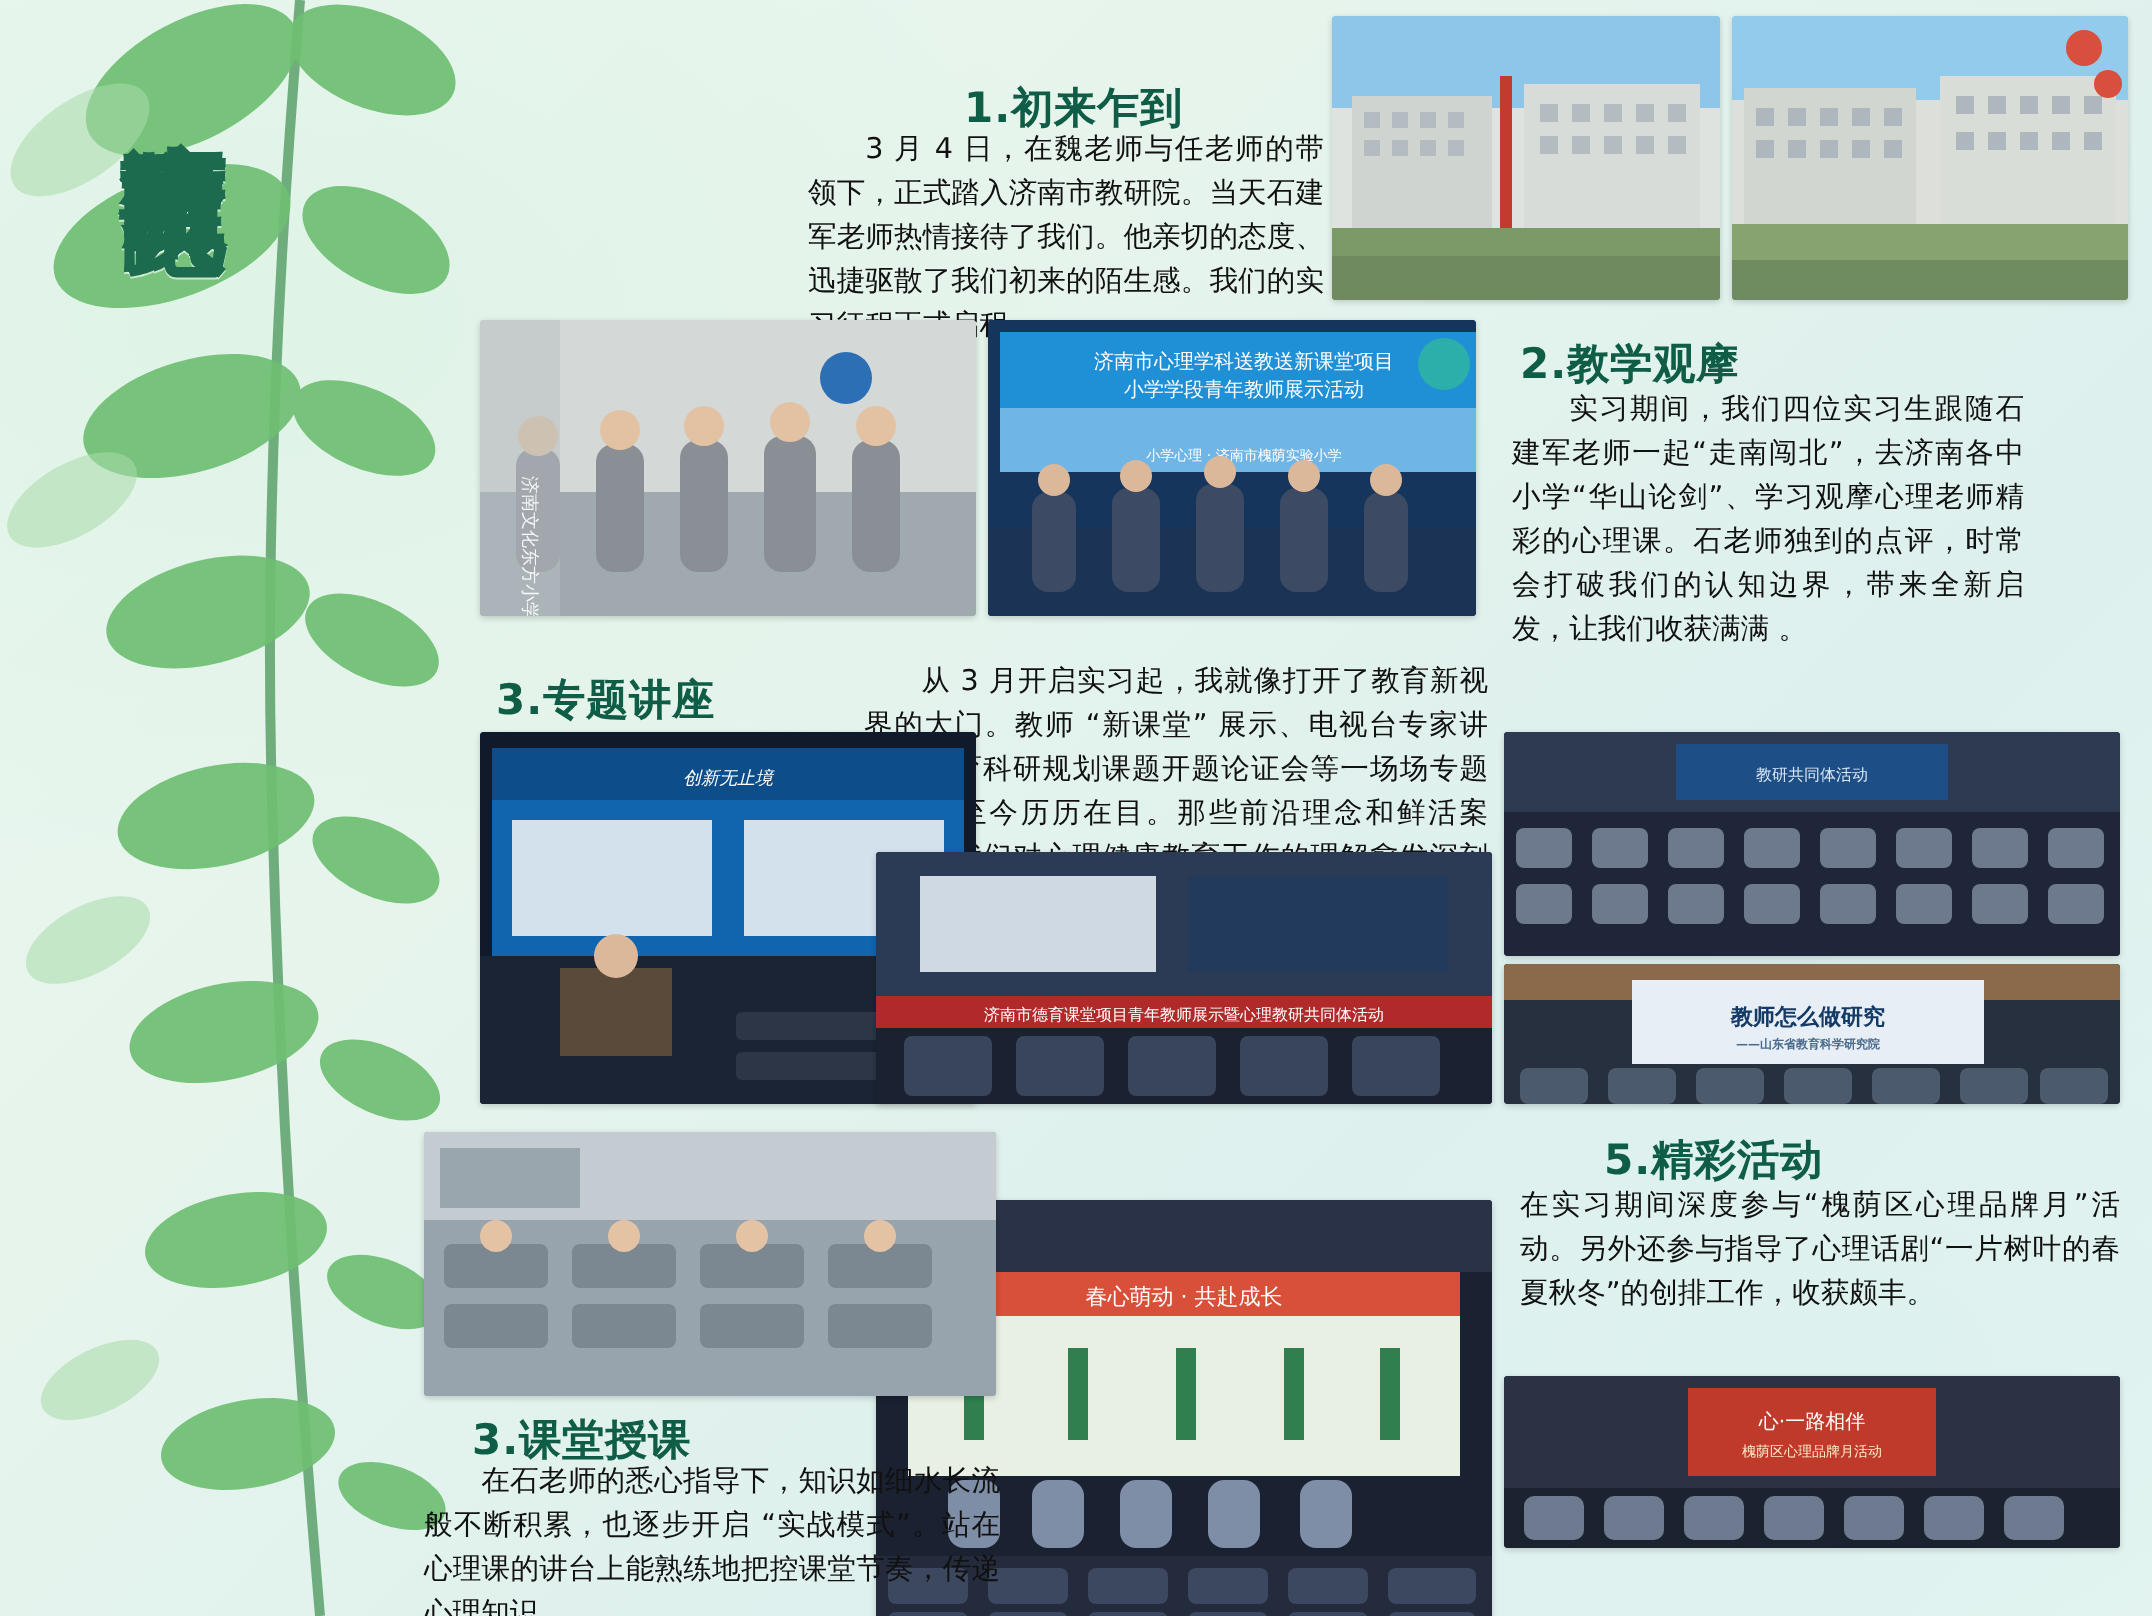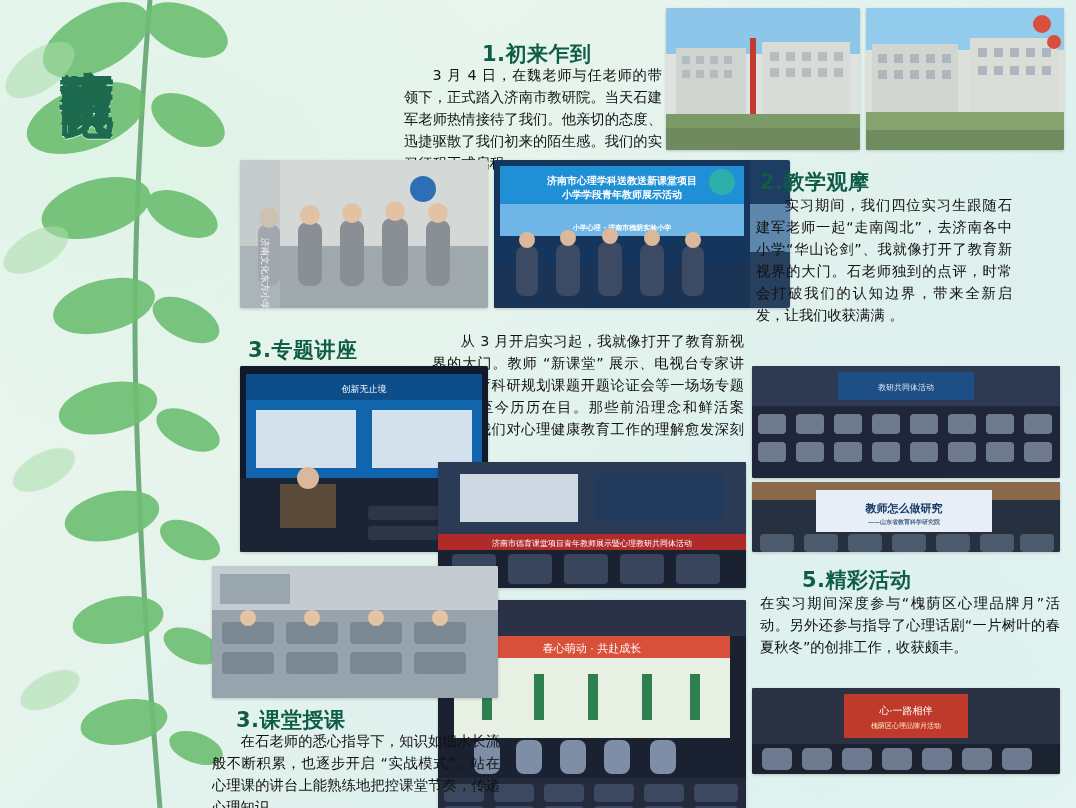--- a/index.html
+++ b/index.html
@@ -51,22 +51,22 @@
     position:absolute;overflow:hidden;border-radius:2px;
     background:#cfd8d5;
     box-shadow:0 1px 3px rgba(0,0,0,.18);
   }
   
   .img-campus1{background:linear-gradient(#8fc4e8 0 38%,#cfd6d2 38% 70%,#7f9c6e 70% 100%);}
   .img-campus2{background:linear-gradient(#95c9ea 0 34%,#d7d9d4 34% 72%,#8aa87a 72% 100%);}
   .img-group{background:linear-gradient(#bfc7cc 0 55%,#9aa7ad 55% 100%);}
   .img-stage{background:linear-gradient(#1d3d63 0 30%,#5d87ad 30% 62%,#26405e 62% 100%);}
   .img-hall{background:linear-gradient(#2b2f3d 0 42%,#5f6c7d 42% 74%,#20242f 74% 100%);}
-  .img-screen{background:linear-gradient(#13233b 0 24%,#1e6fb8 24% 66%,#101a2a 66% 100%);}
-  .img-lecture{background:linear-gradient(#1a2030 0 30%,#3f5f86 30% 62%,#151a26 62% 100%);margin-top:36px;}
+  .img-screen{background:linear-gradient(#13233b 0 24%,#1e6fb8 24% 66%,#101a2a 66% 100%);font-style:italic;}
+  .img-lecture{background:linear-gradient(#1a2030 0 30%,#3f5f86 30% 62%,#151a26 62% 100%);}
   .img-audience{background:linear-gradient(#252b3a 0 38%,#7b8699 38% 70%,#1c2130 70% 100%);margin-top:44px;}
   .img-library{background:linear-gradient(#2a3142 0 28%,#6f88a8 28% 60%,#232936 60% 100%);}
   .img-class{background:linear-gradient(#b9c3c9 0 30%,#8f9ba4 30% 66%,#6e7a85 66% 100%);}
   .img-event{background:linear-gradient(#1d2433 0 32%,#b2442f 32% 58%,#171d28 58% 100%);}
 </style>
 </head>
 <body>
 
 <div id="poster">
 
@@ -189,21 +189,21 @@
           <circle cx="112" cy="53" r="10"></circle>
           <circle cx="155" cy="51" r="10"></circle>
           <circle cx="198" cy="53" r="10"></circle>
       </g>
       <rect x="0" y="0" width="40" height="148" fill="#b8bfc1" opacity=".5"></rect>
       <text x="22" y="78" fill="#ffffff" font-size="9" transform="rotate(90 22 78)" opacity=".9">济南文化东方小学</text>
       <rect x="170" y="16" width="26" height="26" rx="13" fill="#2d6fb5"></rect>
     </svg>
   </div>
 
-  <div class="ph img-stage" style="left:494px;top:160px;width:296px;height:148px;font-weight:bold;">
+  <div class="ph img-stage" style="left:494px;top:160px;width:244px;height:148px;">
     <svg viewBox="0 0 256 148" width="256" height="148">
       <rect width="256" height="148" fill="#16355c"></rect>
       <rect x="6" y="6" width="244" height="70" fill="#1f8fd6"></rect>
       <rect x="6" y="44" width="244" height="32" fill="#6fb6e6"></rect>
       <text x="128" y="24" fill="#ffffff" font-size="10" text-anchor="middle">济南市心理学科送教送新课堂项目</text>
       <text x="128" y="38" fill="#ffffff" font-size="10" text-anchor="middle">小学学段青年教师展示活动</text>
       <text x="128" y="70" fill="#ffffff" font-size="7" text-anchor="middle">小学心理 · 济南市槐荫实验小学</text>
       <circle cx="228" cy="22" r="13" fill="#2db3a6" opacity=".9"></circle>
       <rect x="0" y="104" width="256" height="44" fill="#1b3354"></rect>
       <g fill="#3c4a63">
@@ -217,21 +217,21 @@
         <circle cx="33" cy="80" r="8"></circle>
           <circle cx="74" cy="78" r="8"></circle>
           <circle cx="116" cy="76" r="8"></circle>
           <circle cx="158" cy="78" r="8"></circle>
           <circle cx="199" cy="80" r="8"></circle>
       </g>
     </svg>
   </div>
 
   <div class="sec-title" style="left:760px;top:168px;">2.教学观摩</div>
-  <div class="body-text indent" style="left:756px;top:194px;width:256px;">实习期间，我们四位实习生跟随石建军老师一起“走南闯北”，去济南各中小学“华山论剑”、我就像打开了教育新视界的大门。石老师独到的点评，时常会打破我们的认知边界，带来全新启发，让我们收获满满 。</div>
+  <div class="body-text indent" style="left:756px;top:194px;width:256px;">实习期间，我们四位实习生跟随石建军老师一起“走南闯北”，去济南各中小学“华山论剑”、学习观摩心理老师精彩的心理课。石老师独到的点评，时常会打破我们的认知边界，带来全新启发，让我们收获满满 。</div>
 
   <div class="sec-title" style="left:248px;top:336px;">3.专题讲座</div>
   <div class="body-text indent" style="left:432px;top:330px;width:312px;">从 3 月开启实习起，我就像打开了教育新视界的大门。教师 “新课堂” 展示、电视台专家讲座、教育科研规划课题开题论证会等一场场专题活动，至今历历在目。那些前沿理念和鲜活案例，让我们对心理健康教育工作的理解愈发深刻 。</div>
 
   <div class="ph img-screen" style="left:240px;top:366px;width:248px;height:186px;">
     <svg viewBox="0 0 248 186" width="248" height="186">
       <rect width="248" height="186" fill="#101a2a"></rect>
       <rect x="6" y="8" width="236" height="104" fill="#1164ae"></rect>
       <rect x="6" y="8" width="236" height="26" fill="#0d4e8a"></rect>
       <text x="124" y="26" fill="#ffffff" font-size="9" text-anchor="middle">创新无止境</text>

